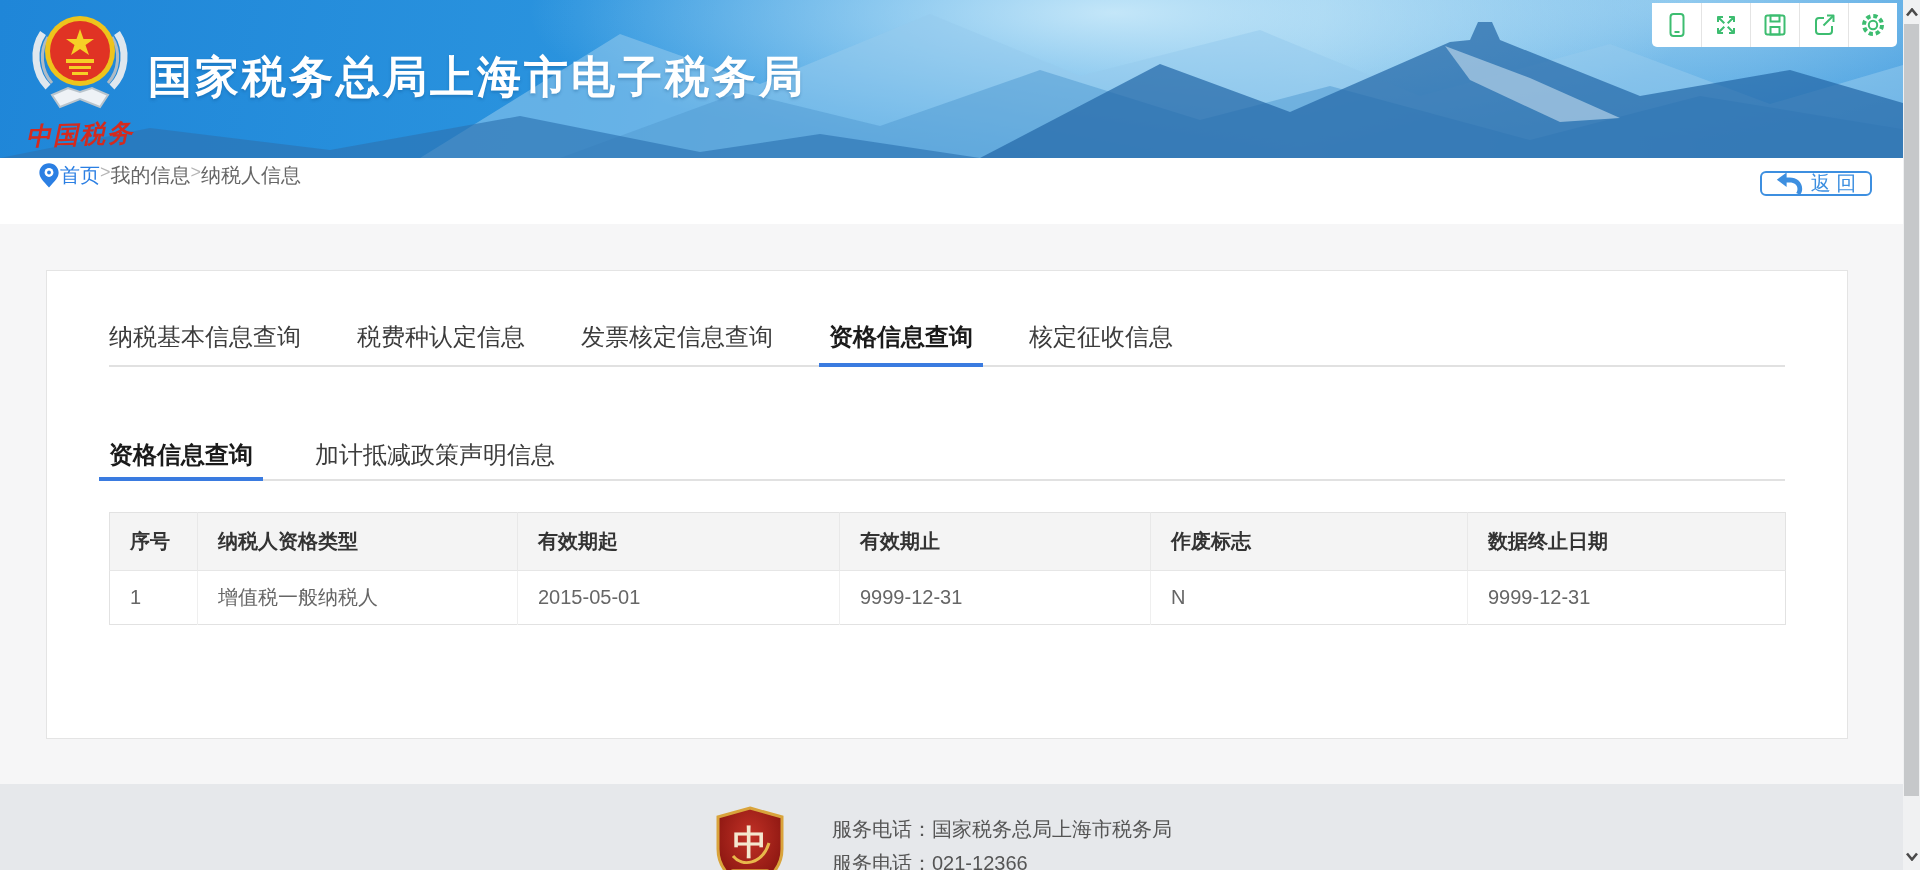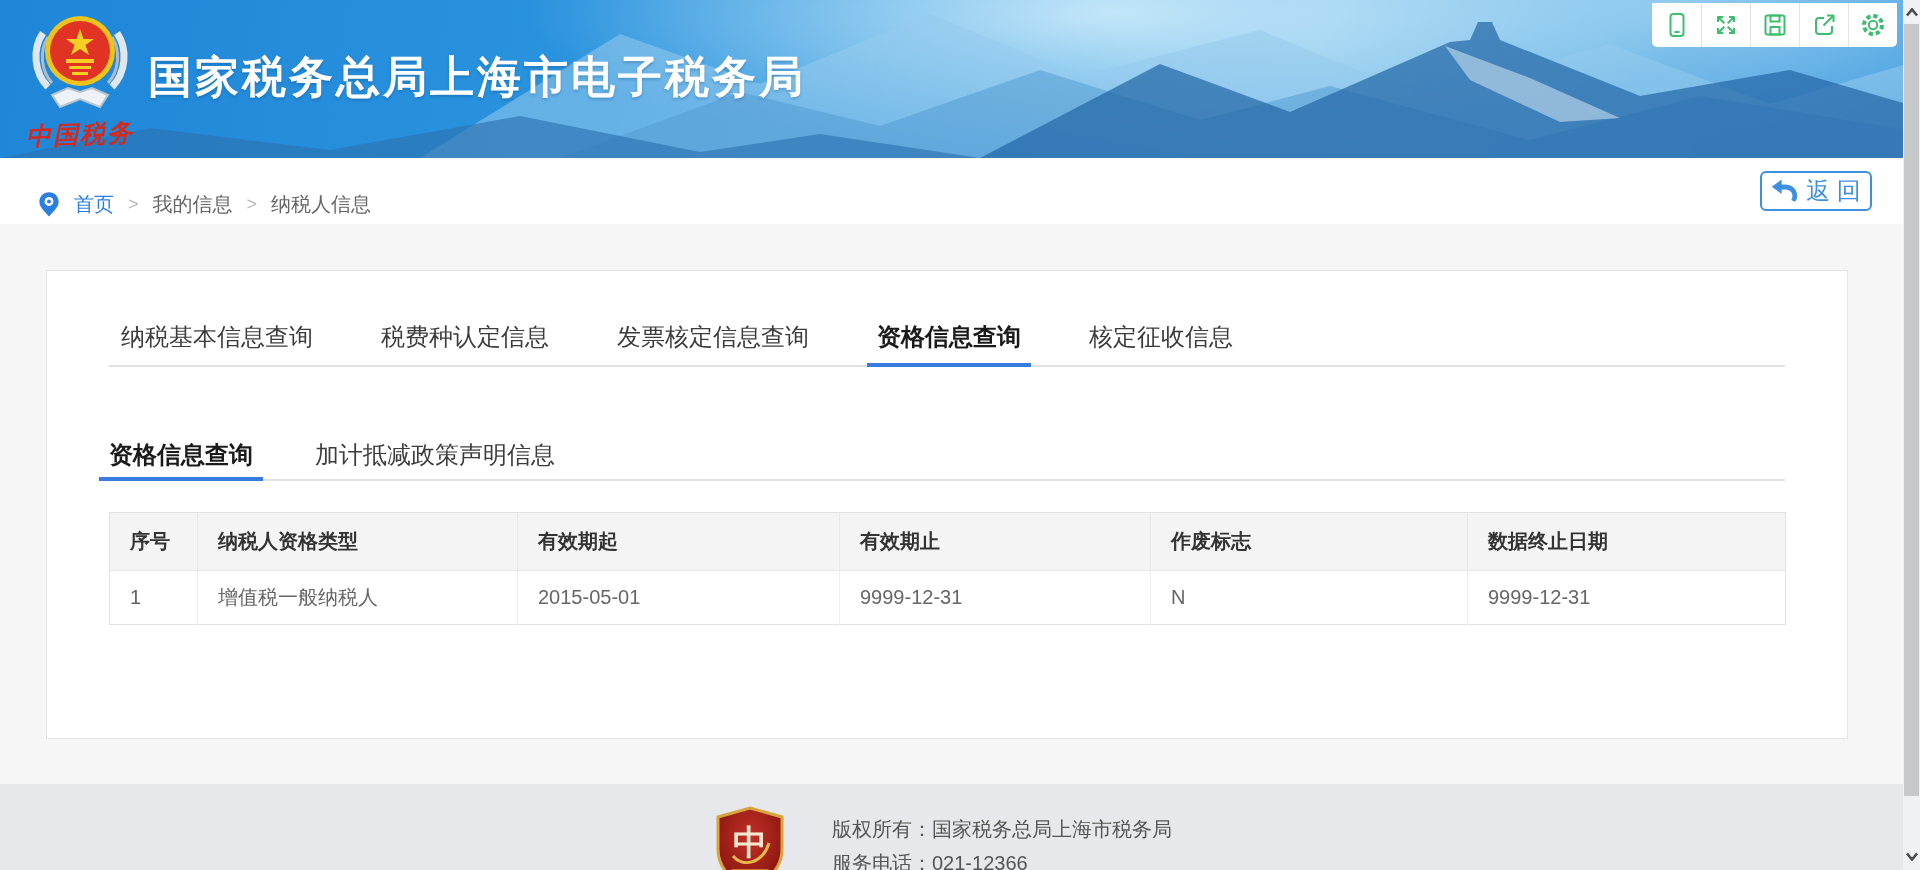--- a/index.html
+++ b/index.html
@@ -37,40 +37,40 @@
   .tool-cell { width:49px; height:44px; display:flex; align-items:center; justify-content:center; cursor:pointer; }
   .tool-cell + .tool-cell { border-left:1px solid #e4e4e4; }
   .welcome-row {
     position:absolute; top:77px; right:53px; display:flex; align-items:center; gap:20px;
     color:#fff; font-size:22px; white-space:nowrap;
   }
   .welcome-row .divider { opacity:.9; font-size:20px; }
   .welcome-row .logout { cursor:pointer; }
   
   .breadcrumb-bar { position:absolute; top:158px; left:0; width:100%; height:66px; background:#fff; }
-  .breadcrumb { position:absolute; left:38px; top:13px; height:66px; display:flex; align-items:center; gap:14px; font-size:20px; }
+  .breadcrumb { position:absolute; left:38px; top:4px; height:66px; display:flex; font-size:20px; }
   .breadcrumb .home { color:#2b7fe3; cursor:pointer; }
   .breadcrumb .sep { color:#b5b5b5; font-size:18px; }
   .breadcrumb .crumb { color:#666; }
   .back-btn {
-    position:absolute; right:48px; top:13px; width:112px; height:40px;
+    position:absolute; right:48px; top:13px; width:112px; height:25px;
     border:2px solid #3d8fe0; border-radius:6px; background:#fff; color:#3d8fe0;
-    font-size:24px; display:flex; align-items:center; justify-content:center; gap:8px; cursor:pointer;
+    font-size:20px; display:flex; align-items:center; justify-content:center; gap:8px; cursor:pointer;
     font-family:inherit;
   }
   
   .card {
     position:absolute; top:270px; left:46px; width:1802px; height:469px;
     background:#fff; border:1px solid #e4e4e4;
   }
   .tabs-main {
     margin:0 62px; padding-top:50px; display:flex; gap:56px;
     border-bottom:2px solid #e1e1e1;
   }
-  .tab-main { font-size:24px; color:#3c3c3c; padding-bottom:12px; cursor:pointer; white-space:nowrap;margin-left:12px; }
+  .tab-main { font-size:24px; color:#3c3c3c; padding-bottom:12px; cursor:pointer; white-space:nowrap; }
   .tab-main.active, .tab-sub.active { font-weight:bold; color:#1a1a1a; position:relative; }
   .tab-main.active::after, .tab-sub.active::after {
     content:""; position:absolute; left:-10px; right:-10px; bottom:-2px; height:4px; background:#3a7be0;
   }
   .tabs-sub {
     margin:0 62px; padding-top:72px; display:flex; gap:62px;
     border-bottom:2px solid #e1e1e1;
   }
   .tab-sub { font-size:24px; color:#3c3c3c; padding-bottom:8px; cursor:pointer; white-space:nowrap; }
   table.info-table {
@@ -247,21 +247,21 @@
         <path d="M19 50 C28 61 48 59 55 37" stroke="#e8b84b" stroke-width="3" fill="none"></path>
         <rect x="17" y="64" width="38" height="13" rx="2" fill="#8e1410" stroke="#d9a43c" stroke-width="1.5"></rect>
         <g fill="#e8b84b">
           <rect x="21" y="68" width="6" height="6"></rect>
             <rect x="30" y="68" width="6" height="6"></rect>
           <rect x="39" y="68" width="6" height="6"></rect>
             <rect x="48" y="68" width="6" height="6"></rect>
         </g>
       </svg>
       <div class="footer-text">
-        <div>版权所有：国家税务总局上海市税务局</div>
+        <div>服务电话：国家税务总局上海市税务局</div>
         <div>服务电话：021-12366</div>
       </div>
     </div>
   </div>
 
   <div class="scrollbar">
     <div class="sb-btn sb-up">
       <svg width="12" height="9" viewBox="0 0 12 9">
           <path d="M1 7.5 L6 1.5 L11 7.5" stroke="#4a4a4a" stroke-width="2.6" fill="none"></path>
         </svg>

